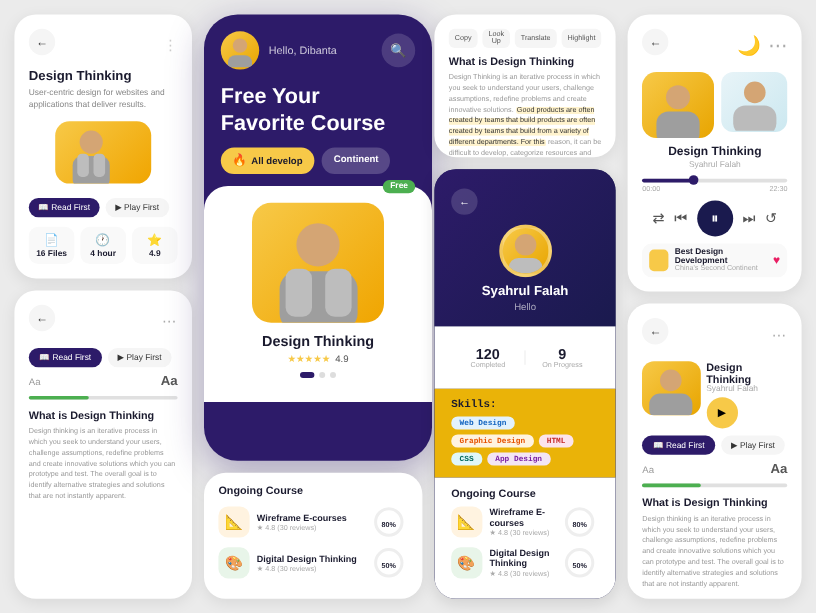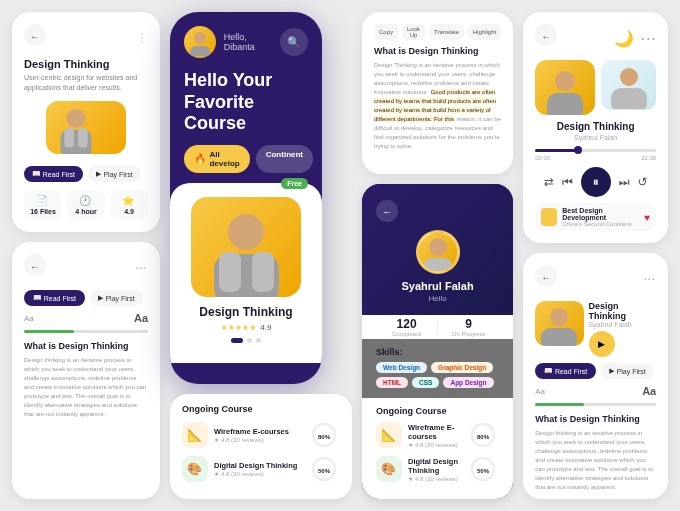--- a/index.html
+++ b/index.html
@@ -180,21 +180,21 @@
     }
 
     
     .col2 {
       width: 182px;
       display: flex;
       flex-direction: column;
       gap: 10px;
     }
     .main-phone {
-      width: 152px;
+      width: 190px;
       background: #2d1b69;
       border-radius: 28px;
       overflow: hidden;
       box-shadow: 0 8px 30px rgba(45,27,105,0.35);
       position: relative;
       flex: 1;
     }
     .phone-top-bar {
       display: flex;
       align-items: center;
@@ -425,27 +425,27 @@
       margin: 0 auto 6px;
       border: 3px solid rgba(255,255,255,0.3);
       overflow: hidden;
       display: flex; align-items: center; justify-content: center;
     }
     .mentor-name { font-size: 11px; font-weight: 700; color: #fff; margin-bottom: 2px; }
     .mentor-role { font-size: 8px; color: rgba(255,255,255,0.6); }
     .mentor-stats {
       display: flex;
       background: #fff;
-      padding: 2px 14px;
+      padding: 16px 14px;
     }
     .mstat { flex: 1; text-align: center; }
     .mstat-val { font-size: 12px; font-weight: 700; color: #1a1a2e; }
     .mstat-lbl { font-size: 6px; color: #aaa; }
     .mstat-divider { width: 1px; background: #eee; margin: 4px 0; }
-    .skills-section { background: #737373; padding: 8px 14px 10px; }
+    .skills-section { background: #eab308; padding: 8px 14px 10px; font-family: Liberation Mono, monospace; }
     .skills-title { font-size: 9px; font-weight: 700; color: #1a1a2e; margin-bottom: 5px; }
     .skills-tags { display: flex; flex-wrap: wrap; gap: 4px; }
     .skill-tag {
       font-size: 6.5px;
       padding: 2px 7px;
       border-radius: 10px;
       font-weight: 600;
     }
     .st-blue { background: #e3f2fd; color: #1565c0; }
     .st-orange { background: #fff3e0; color: #e65100; }
@@ -651,21 +651,21 @@
           </div>
           <div>
             <div class="hello-text">
               <span>Hello,</span>
               <span>Dibanta</span>
             </div>
           </div>
         </div>
         <div class="search-icon-circle">🔍</div>
       </div>
-      <div class="find-your">Hello Your</div>
+      <div class="find-your">Free Your</div>
       <div class="fav-courses">Favorite Course</div>
       <div class="tags-row">
         <div class="tag-all">
           <span class="fire-emoji">🔥</span>
           <span>All develop</span>
         </div>
         <div class="tag-edu">
           <span>Continent</span>
         </div>
       </div>

